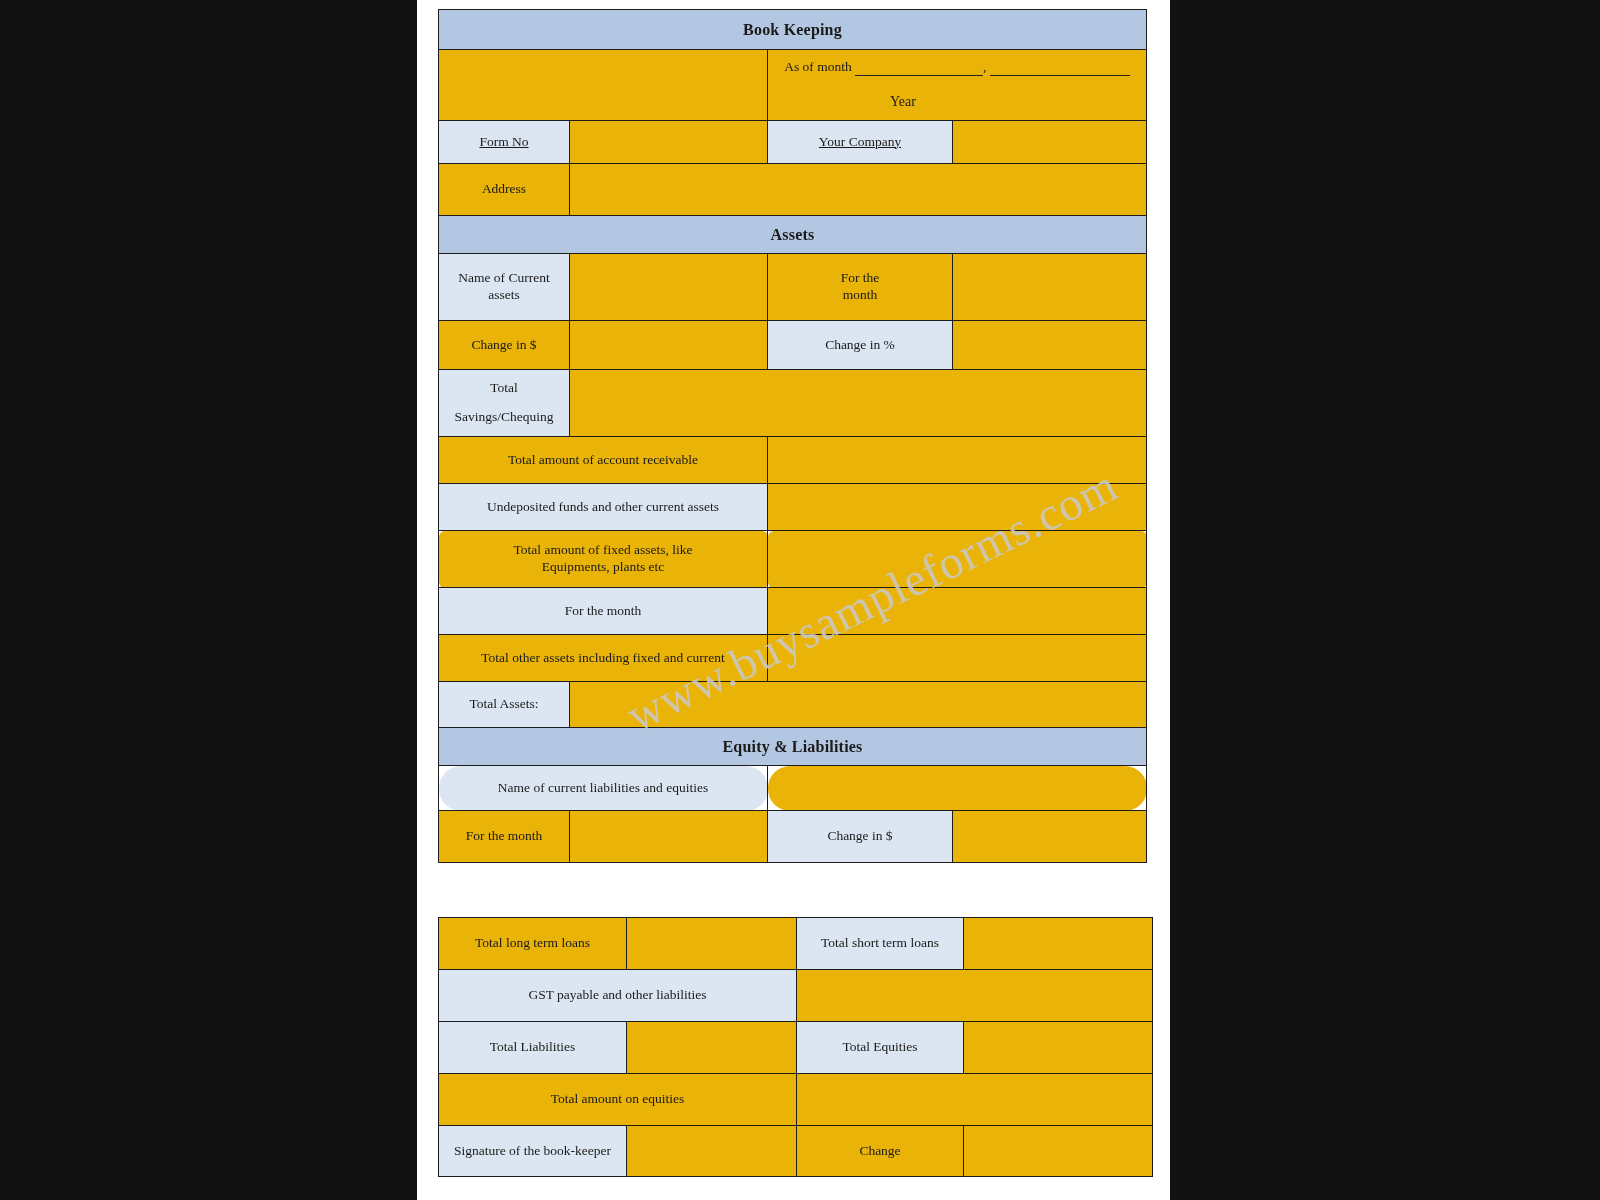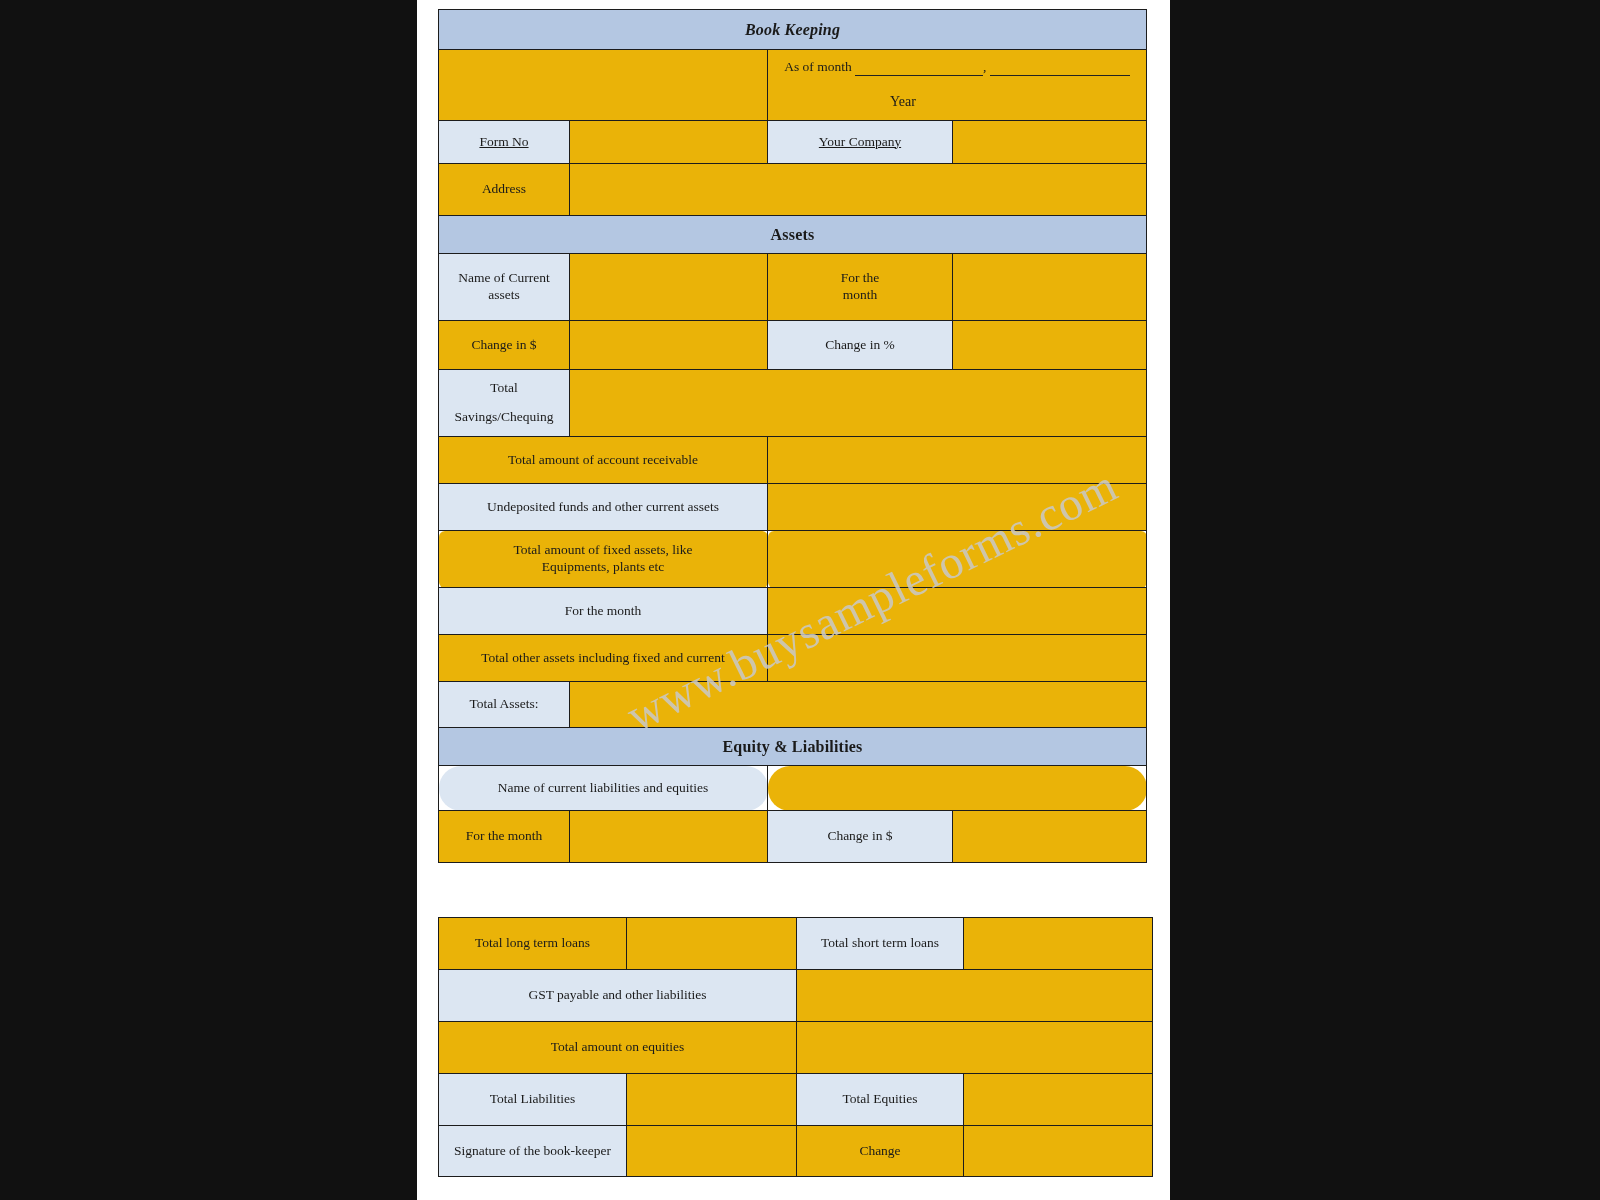--- a/index.html
+++ b/index.html
@@ -79,21 +79,21 @@
     font-size: 16px;
     letter-spacing: 0.2px;
   }
   td.tint {
     background: #dce6f2;
   }
   td.blank {
     background: #eab308;
   }
   
-  .h-title  { height: 35px; font-style: italic; }
+  .h-title  { height: 35px; }
   .h-asof   { height: 66px; }
   .h-form   { height: 38px; text-decoration: underline; }
   .h-addr   { height: 47px; }
   .h-sect   { height: 33px; }
   .h-name   { height: 62px; }
   .h-chg    { height: 44px; }
   .h-totsav { height: 62px; }
   .h-line   { height: 42px; }
   .h-two    { height: 52px; border-radius: 6px; }
   .h-ta     { height: 41px; margin-top: 19px; }
@@ -273,32 +273,32 @@
           <td class="tint h-low">Total short term loans</td>
           <td class="blank h-low"></td>
         </tr>
 
         <tr>
           <td class="tint h-low" colspan="2">GST payable and other liabilities</td>
           <td class="blank h-low" colspan="2"></td>
         </tr>
 
         <tr>
-          <td class="blank h-low" colspan="2">Total amount on equities</td>
-          <td class="blank h-low" colspan="2"></td>
-        </tr>
-
-        <tr>
           <td class="tint h-low">Total Liabilities</td>
           <td class="blank h-low"></td>
           <td class="tint h-low">Total Equities</td>
           <td class="blank h-low"></td>
         </tr>
 
         <tr>
+          <td class="blank h-low" colspan="2">Total amount on equities</td>
+          <td class="blank h-low" colspan="2"></td>
+        </tr>
+
+        <tr>
           <td class="tint h-sig" style="width:188px">Signature of the book-keeper</td>
           <td class="blank h-sig" style="width:215px"></td>
           <td class="blank h-sig" style="width:112px">Change</td>
           <td class="blank h-sig"></td>
         </tr>
       </tbody>
     </table>
 
   </div>
 </div>

